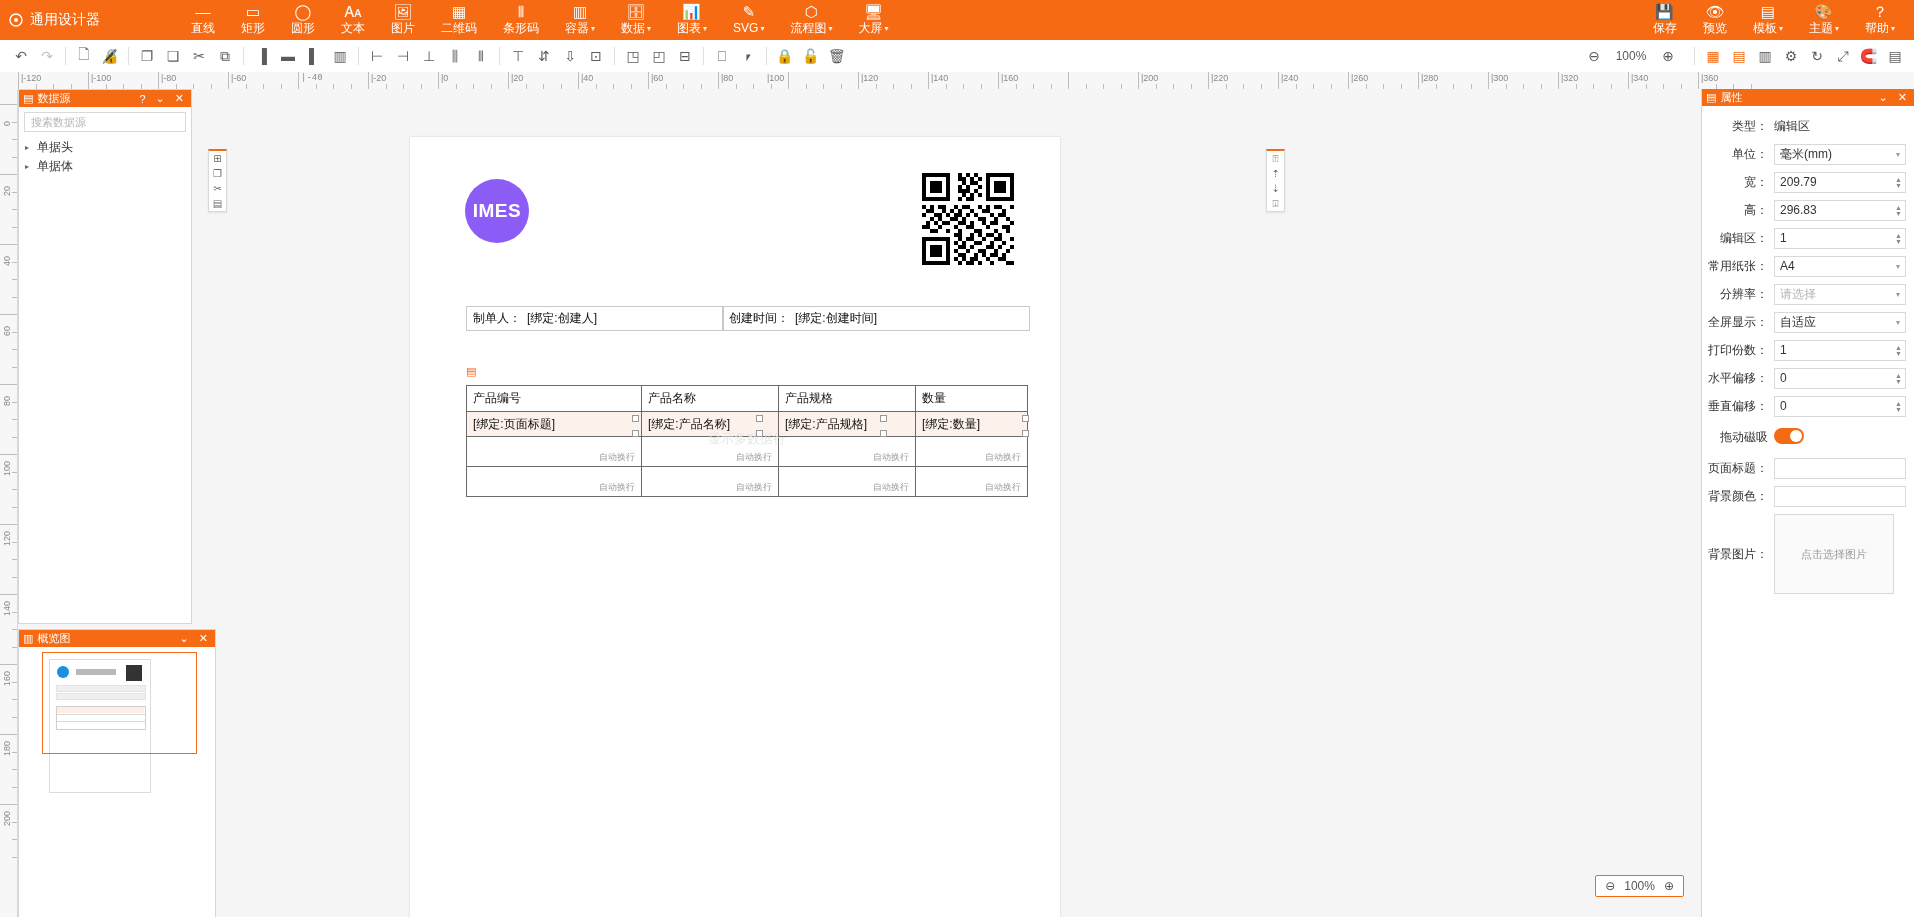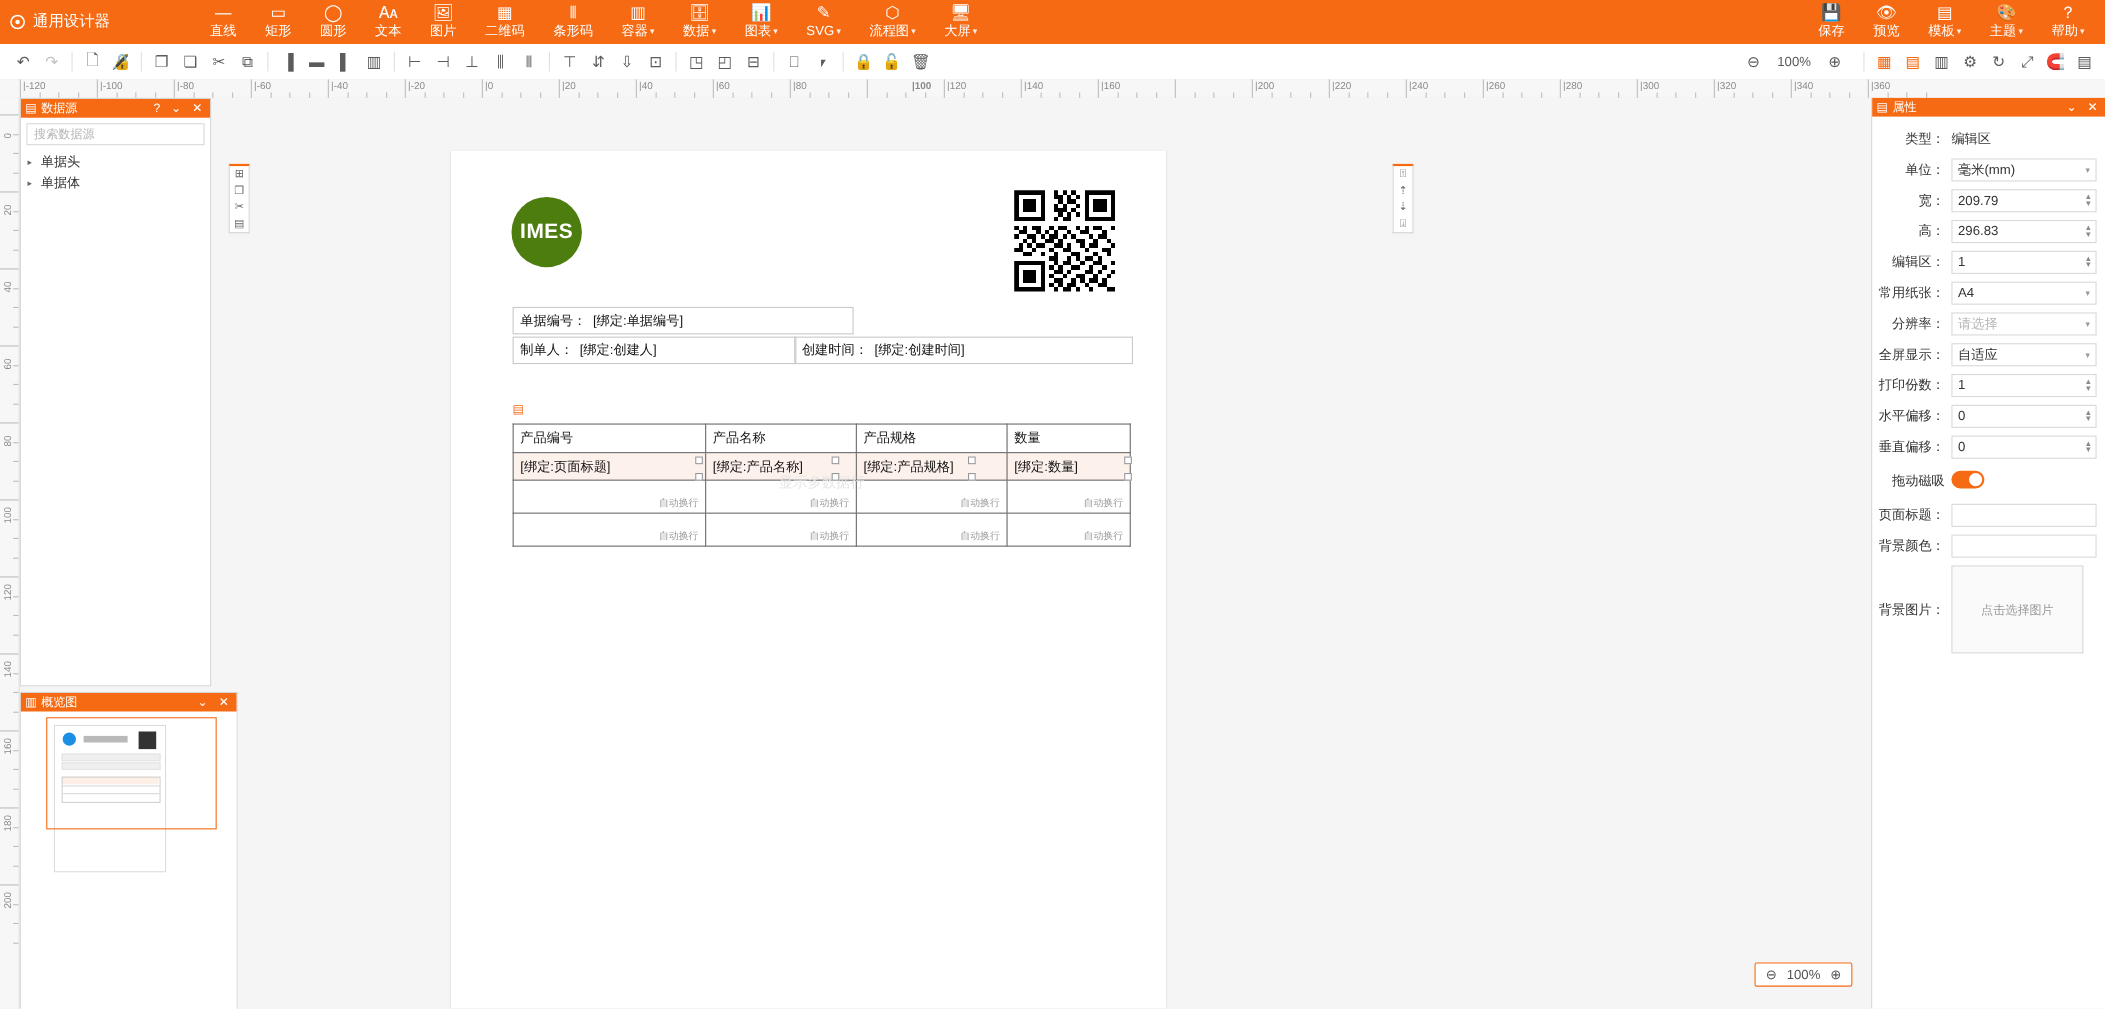--- a/index.html
+++ b/index.html
@@ -116,21 +116,21 @@
     position:absolute;width:17px;background:#fff;border:1px solid #d8d8d8;
     display:flex;flex-direction:column;align-items:center;padding:2px 0;gap:4px;
     box-shadow:0 1px 2px rgba(0,0,0,.08);
   }
   .mini-tb .mi{font-size:10px;color:#6a6a6a;cursor:pointer;line-height:11px;}
   .mini-tb.orange{border-top:2px solid #f56a13;}
 
   
   .logo{
     position:absolute;left:55px;top:42px;width:64px;height:64px;border-radius:50%;
-    background:#4d7c0f;color:#fff;display:flex;align-items:center;justify-content:center;
+    background:#8b5cf6;color:#fff;display:flex;align-items:center;justify-content:center;
     font-size:19px;font-weight:bold;letter-spacing:.5px;
   }
   .doc-title{
     position:absolute;left:182px;top:52px;width:287px;height:36px;
     border:1px solid #c9c9c9;display:flex;align-items:center;justify-content:center;
     font-size:19px;font-weight:bold;color:#111;
   }
   .qr{
     position:absolute;left:512px;top:36px;width:92px;height:92px;
     background:#fff;
@@ -405,21 +405,21 @@
       <div class="rlab" style="left: 159px;">|-80</div>
       <div class="rtick minor" style="left: 175.5px;"></div>
       <div class="rtick minor" style="left: 193px;"></div>
       <div class="rtick minor" style="left: 210.5px;"></div>
       <div class="rtick" style="left: 228px;"></div>
       <div class="rlab" style="left: 229px;">|-60</div>
       <div class="rtick minor" style="left: 245.5px;"></div>
       <div class="rtick minor" style="left: 263px;"></div>
       <div class="rtick minor" style="left: 280.5px;"></div>
       <div class="rtick" style="left: 298px;"></div>
-      <div class="rlab" style="left: 299px;">|-40</div>
+      <div class="rlab" style="left: 299px; font-family: Liberation Mono, monospace;">|-40</div>
       <div class="rtick minor" style="left: 315.5px;"></div>
       <div class="rtick minor" style="left: 333px;"></div>
       <div class="rtick minor" style="left: 350.5px;"></div>
       <div class="rtick" style="left: 368px;"></div>
       <div class="rlab" style="left: 369px;">|-20</div>
       <div class="rtick minor" style="left: 385.5px;"></div>
       <div class="rtick minor" style="left: 403px;"></div>
       <div class="rtick minor" style="left: 420.5px;"></div>
       <div class="rtick" style="left: 438px;"></div>
       <div class="rlab" style="left: 439px;">|0</div>
@@ -440,21 +440,21 @@
       <div class="rlab" style="left: 649px;">|60</div>
       <div class="rtick minor" style="left: 665.5px;"></div>
       <div class="rtick minor" style="left: 683px;"></div>
       <div class="rtick minor" style="left: 700.5px;"></div>
       <div class="rtick" style="left: 718px;"></div>
       <div class="rlab" style="left: 719px;">|80</div>
       <div class="rtick minor" style="left: 735.5px;"></div>
       <div class="rtick minor" style="left: 753px;"></div>
       <div class="rtick minor" style="left: 770.5px;"></div>
       <div class="rtick" style="left: 788px;"></div>
-      <div class="rlab" style="left: 827px; font-weight: bold;">|100</div>
+      <div class="rlab" style="left: 765px;">|100</div>
       <div class="rtick minor" style="left: 805.5px;"></div>
       <div class="rtick minor" style="left: 823px;"></div>
       <div class="rtick minor" style="left: 840.5px;"></div>
       <div class="rtick" style="left: 858px;"></div>
       <div class="rlab" style="left: 859px;">|120</div>
       <div class="rtick minor" style="left: 875.5px;"></div>
       <div class="rtick minor" style="left: 893px;"></div>
       <div class="rtick minor" style="left: 910.5px;"></div>
       <div class="rtick" style="left: 928px;"></div>
       <div class="rlab" style="left: 929px;">|140</div>
@@ -716,24 +716,20 @@
               <rect x="19" y="21" width="2" height="1"></rect>
             <rect x="9" y="22" width="1" height="1"></rect>
               <rect x="11" y="22" width="2" height="1"></rect>
               <rect x="14" y="22" width="1" height="1"></rect>
               <rect x="17" y="22" width="1" height="1"></rect>
               <rect x="21" y="22" width="2" height="1"></rect>
           </g>
         </svg>
       </div>
 
-      <div class="fld" style="left:56px;top:142px;width:308px;height:23px;">
-        <span class="lab">单据编号：</span>
-        <span class="val">[绑定:单据编号]</span>
-      </div>
 
       <div class="fld" style="left:56px;top:169px;width:256px;height:23px;">
         <span class="lab">制单人：</span>
         <span class="val">[绑定:创建人]</span>
       </div>
 
       <div class="fld" style="left:312px;top:169px;width:306px;height:23px;">
         <span class="lab">创建时间：</span>
         <span class="val">[绑定:创建时间]</span>
       </div>

